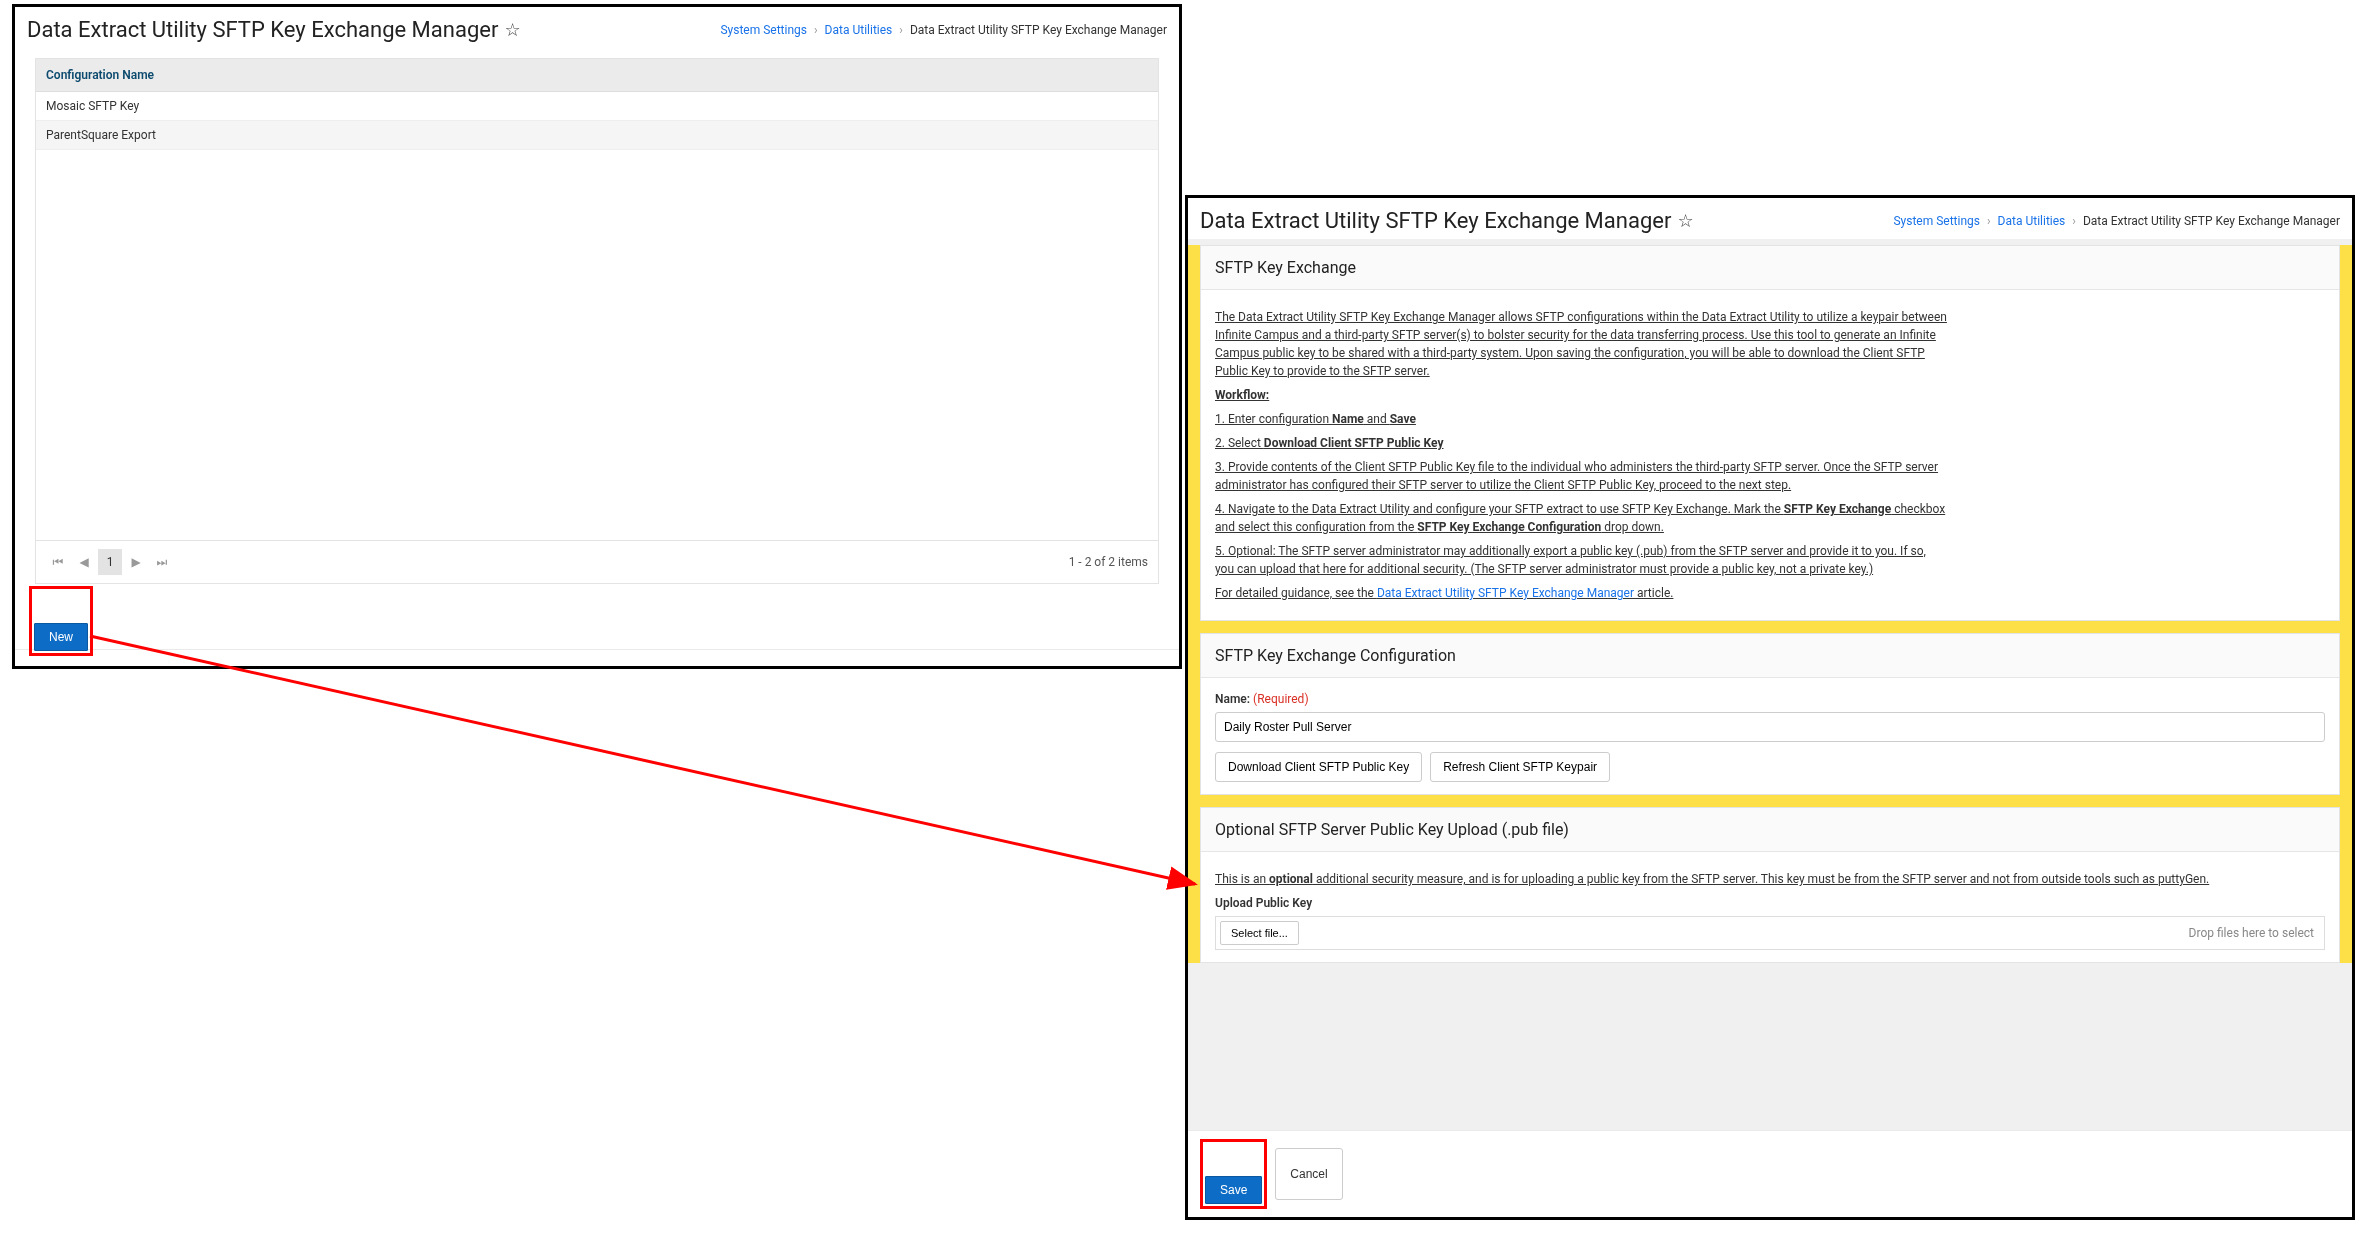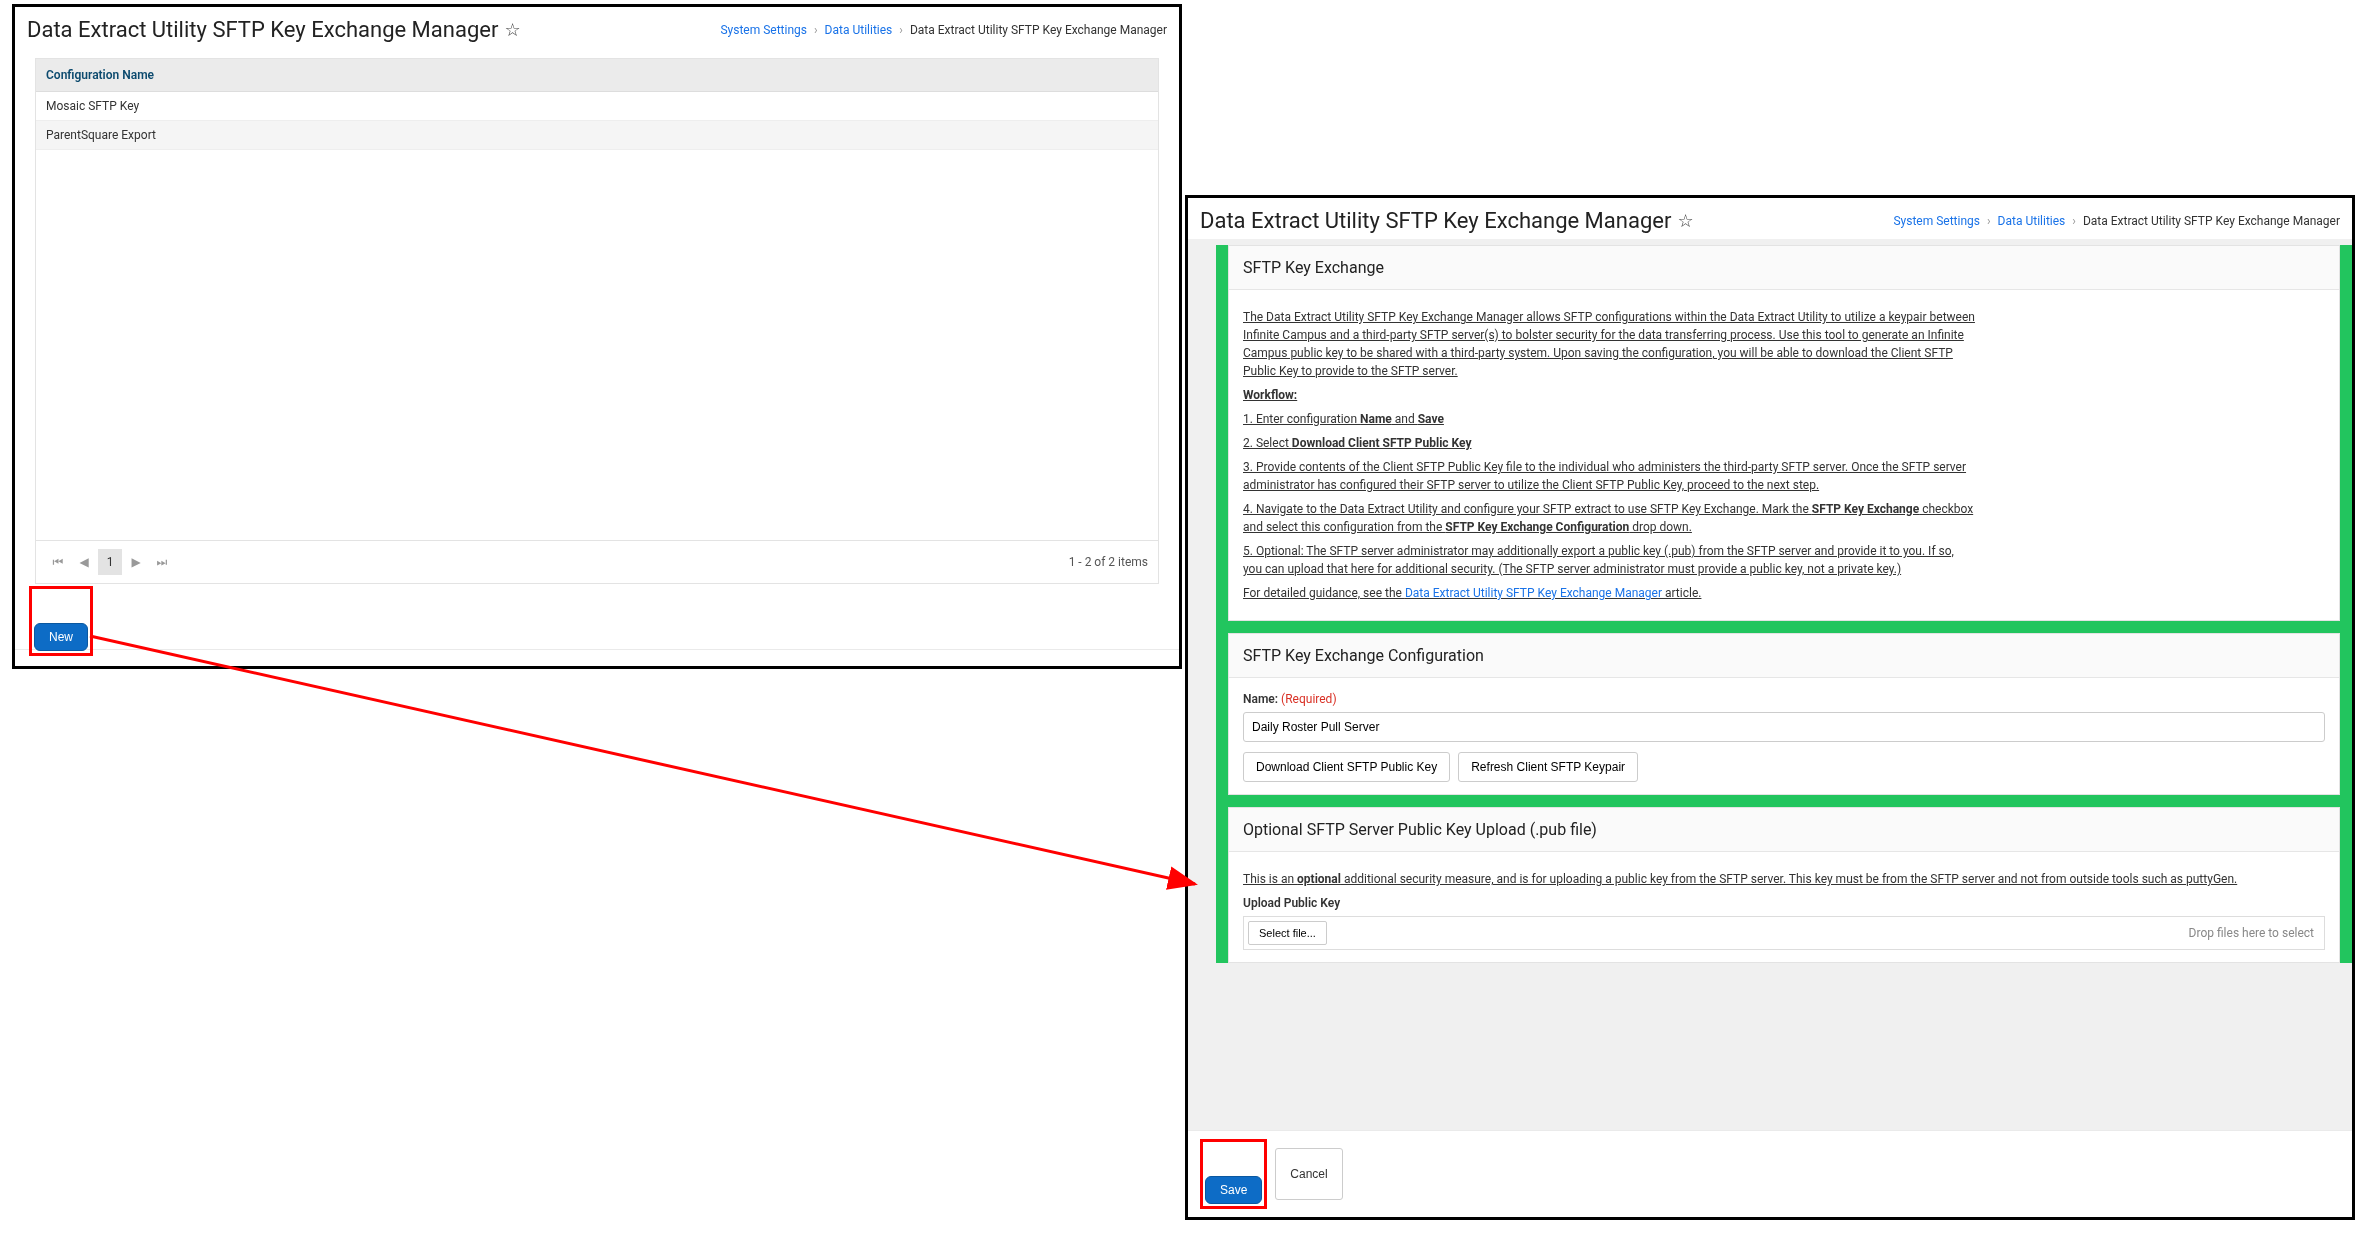--- a/index.html
+++ b/index.html
@@ -106,21 +106,21 @@
     padding: 8px 12px;
     background: #fff;
     border-top: 1px solid #eaeaea;
   }
   .btn-primary {
     background: #0d6cc6;
     color: #fff;
     border: 1px solid #0a58a0;
     padding: 6px 14px;
     font-size: 12px;
-    border-radius: 6px;
+    border-radius: 1px;
     cursor: pointer;
     margin-top: 32px;
   }
   .btn-secondary {
     background: #fff;
     color: #333;
     border: 1px solid #ccc;
     padding: 18px 14px;
     font-size: 12px;
     border-radius: 3px;
@@ -129,21 +129,21 @@
   .highlight-box {
     position: absolute;
     border: 3px solid #ff0000;
     padding: 2px;
     background: transparent;
   }
   .highlight-left { left: 14px; bottom: 10px; }
   .highlight-right { left: 6px; bottom: 6px; }
 
   
-  .right-content { padding: 0; background: #22c55e; margin-left: 28px; }
+  .right-content { padding: 0; background: #fde047; }
   .section {
     background: #fff;
     margin: 0 12px 12px 12px;
     border: 1px solid #e3e3e3;
   }
   .section-header {
     padding: 12px 14px;
     font-size: 16px;
     font-weight: 400;
     color: #222;

